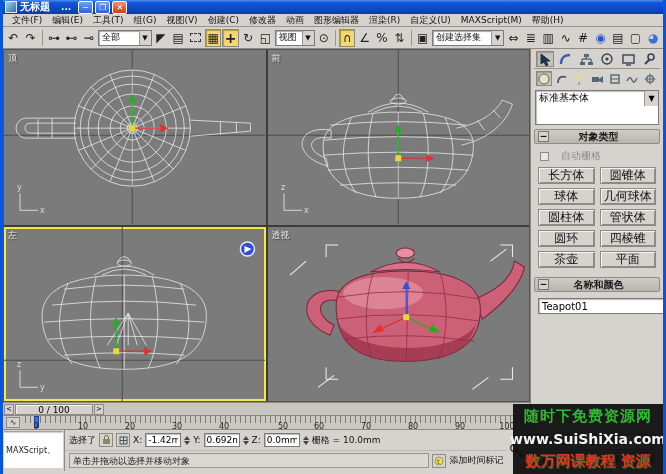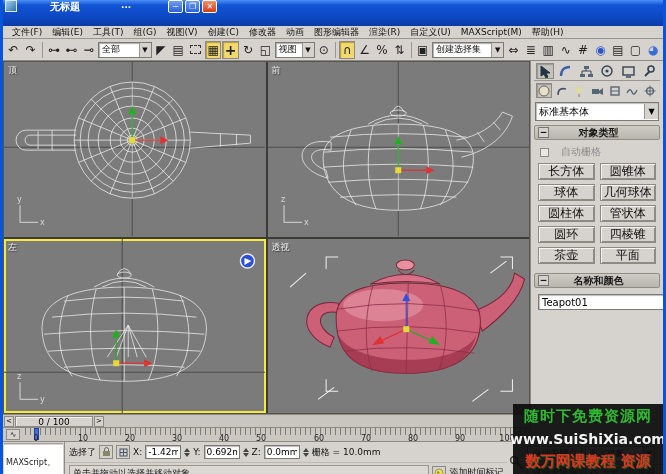--- a/index.html
+++ b/index.html
@@ -1,22 +1,22 @@
 <!DOCTYPE html>
 <html><head>
 <meta charset="utf-8">
 <style>
   * { margin:0; padding:0; box-sizing:border-box; font-family:"DejaVu Sans","Liberation Sans",sans-serif; }
   html,body { background:#3a3a3a; }
   .app { position:relative; width:666px; height:474px; background:#d6d3ce; overflow:hidden;
          border-left:3px solid #0855dd; border-right:3px solid #0855dd; }
   
-  .titlebar { height:26px; display:flex; padding:0 2px;
+  .titlebar { height:14px; display:flex; align-items:center; padding:0 2px;
     background:linear-gradient(to bottom,#4a8ef5 0%,#1254d6 20%,#0d47c0 70%,#0a3aa5 100%);
-    color:#fff; font-size:10px; font-weight:bold; white-space:nowrap;gap:30px; }
+    color:#fff; font-size:10px; font-weight:bold; white-space:nowrap; }
   .titlebar .appicon { width:12px; height:12px; margin-right:3px; background:linear-gradient(135deg,#9fd3e8,#2f6fae);
     border:1px solid #dfe8f5; flex:0 0 auto; }
   .titlebar .t { margin-right:8px; }
   .titlebar .tc { flex:1 1 auto; overflow:hidden; text-overflow:ellipsis; font-weight:bold; }
   .winbtns { display:flex; gap:2px; margin-left:4px; }
   .winbtn { width:15px; height:13px; border-radius:2px; border:1px solid #fff;
     background:linear-gradient(#6f9ef0,#2b62d8); color:#fff; font-size:8px; line-height:11px; text-align:center; }
   .winbtn.close { background:linear-gradient(#f0926f,#d33b14); }
   .dots { font-size:9px; margin:0 3px; }
   
@@ -44,21 +44,21 @@
   .vplabel { position:absolute; top:2px; left:4px; font-size:9px; color:#e9e9e9; text-shadow:1px 1px 1px #3c3c3c; z-index:3; }
   .vp svg { position:absolute; inset:0; }
   
   .cmdpanel { width:133px; background:#d6d3ce; border-left:1px solid #8d8a84; padding:1px 3px; height:422px; }
   .cmdtabs { display:flex; justify-content:space-between; padding:1px 2px; border-bottom:1px solid #9a968f; }
   .cmdtab { width:18px; height:16px; display:flex; align-items:center; justify-content:center; }
   .cmdtab.active { background:#c5c2bc; border:1px solid #8d8a84; box-shadow:inset 1px 1px 1px #999; }
   .subtabs { display:flex; justify-content:space-between; padding:2px 2px; }
   .subtab { width:16px; height:15px; display:flex; align-items:center; justify-content:center; }
   .subtab.active { background:#c5c2bc; border:1px solid #8d8a84; box-shadow:inset 1px 1px 1px #999; }
-  .pdrop { height:19px; margin:2px 1px 4px; background:#fff; border:1px solid #7c7a75; display:flex; align-items:center;
+  .pdrop { height:35px; margin:2px 1px 4px; background:#fff; border:1px solid #7c7a75; display:flex; 
     font-size:10px; padding-left:3px; box-shadow:inset 1px 1px 1px #bbb; }
   .pdrop .arr { margin-left:auto; width:14px; height:15px; background:#d6d3ce; border-left:1px solid #9a968f;
     font-size:8px; display:flex; align-items:center; justify-content:center; }
   .rollout { margin:3px 0 2px; height:15px; display:flex; align-items:center;
     background:linear-gradient(#cfccc6,#b9b6b0); border:1px solid #908d87; border-radius:2px; font-size:10px; font-weight:bold; }
   .rollout .minus { width:11px; height:11px; margin:0 3px; background:#d6d3ce; border:1px solid #777;
     font-size:9px; line-height:9px; text-align:center; }
   .rollout .rtitle { flex:1; text-align:center; margin-right:14px; color:#1a1a1a; }
   .agrow { display:flex; align-items:center; gap:12px; font-size:10px; color:#8b8b8b; padding:3px 6px 4px; }
   .chk { width:9px; height:9px; border:1px solid #8b8b8b; background:#e9e7e3; }
@@ -502,21 +502,21 @@
 
   <div class="trackbar">
     <div class="tbicon">∿</div>
     <div class="ruler"></div>
     <div class="tmarker"></div>
     <span class="tick" style="left:33px">0</span>
     <span class="tick" style="left:80px">10</span>
     <span class="tick" style="left:127px">20</span>
     <span class="tick" style="left:174px">30</span>
     <span class="tick" style="left:221px">40</span>
-    <span class="tick" style="left:258px">50</span>
+    <span class="tick" style="left:280px">50</span>
     <span class="tick" style="left:316px">60</span>
     <span class="tick" style="left:363px">70</span>
     <span class="tick" style="left:410px">80</span>
     <span class="tick" style="left:457px">90</span>
     <span class="tick" style="left:504px">100</span>
   </div>
 
   <div class="statuszone">
     <div class="listener">
       <div class="pink"></div>

